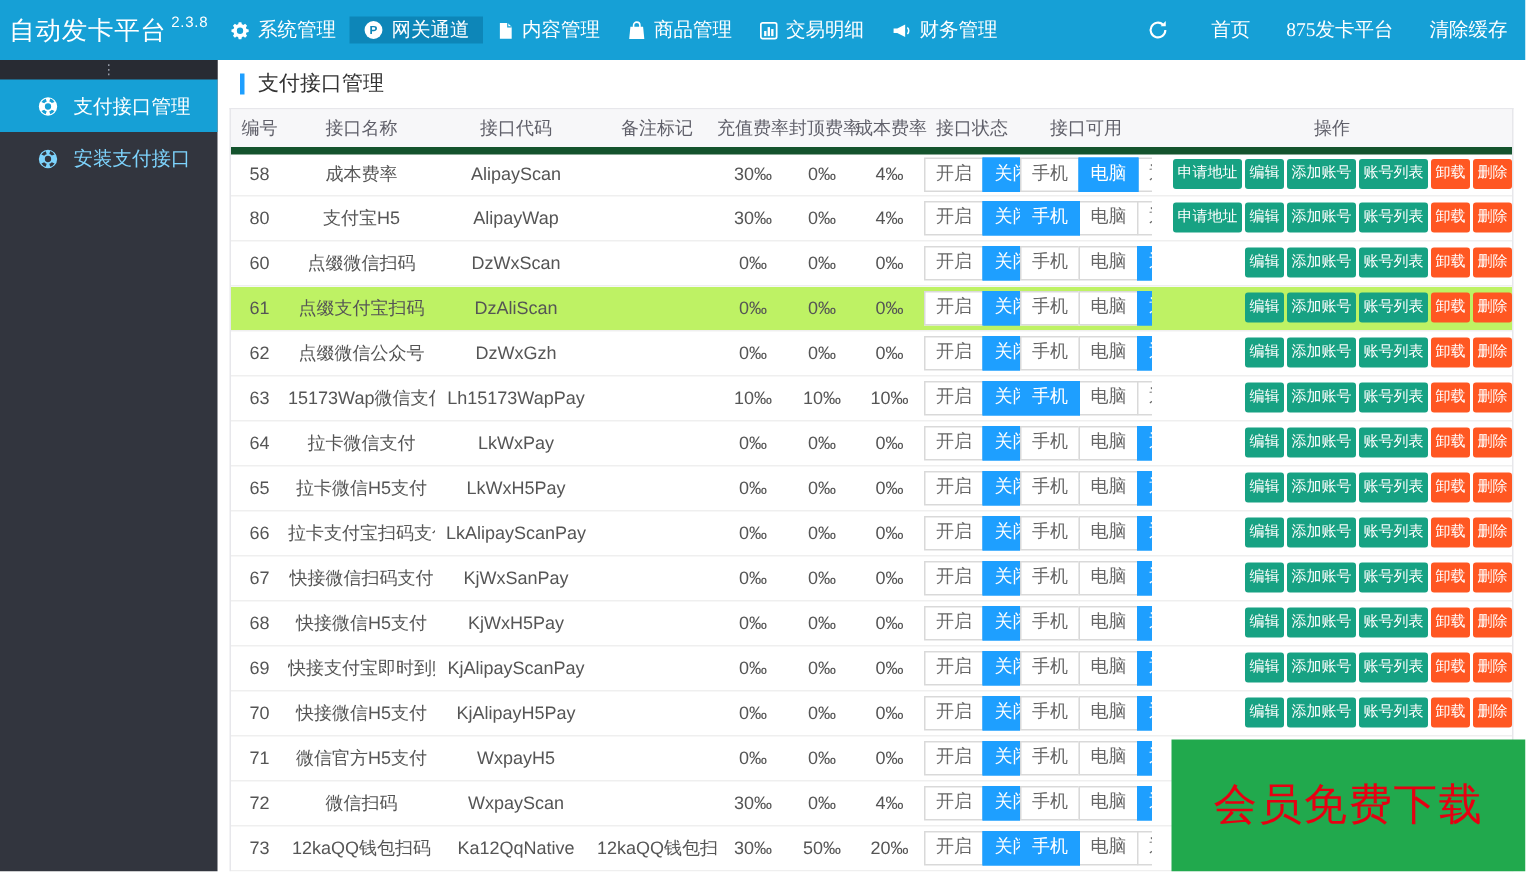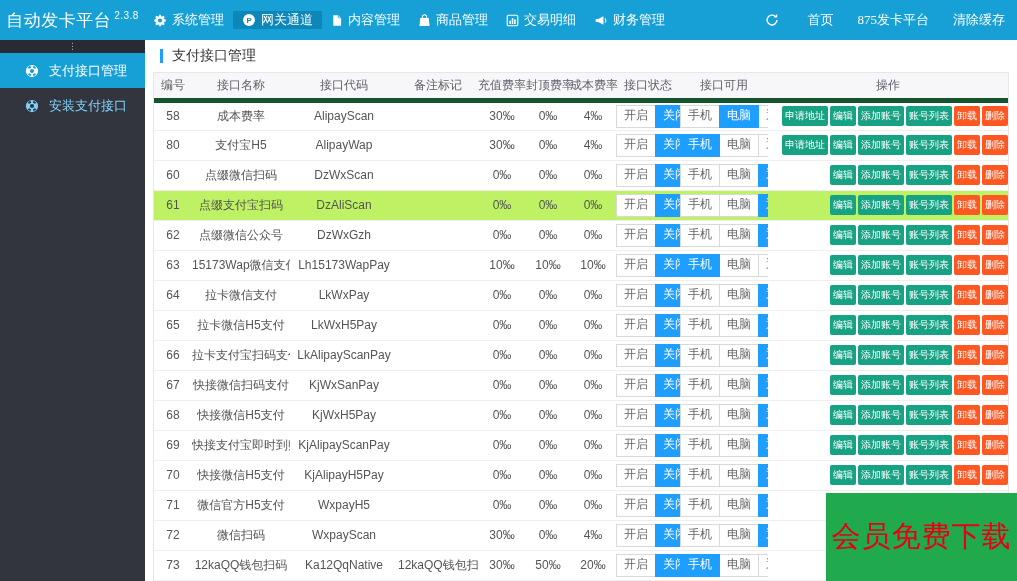--- a/index.html
+++ b/index.html
@@ -72,21 +72,21 @@
   .tbtn.on { background:var(--c-accent); border-color:var(--c-accent); color:#fff; z-index:1; }
   
   .actions { display:flex; justify-content:flex-end; align-items:center; gap:2px; }
   .abtn {
     height:20px; line-height:20px; padding:0 3px; font-size:10px; color:#fff;
     background:var(--c-teal); border-radius:2px; cursor:pointer; white-space:nowrap;
   }
   .abtn.danger { background:var(--c-orange); }
   
   .overlay {
-    position:absolute; right:0; bottom:0; width:191px; height:88px;
+    position:absolute; right:0; bottom:0; width:236px; height:88px;
     background:var(--c-overlay-bg); z-index:20;
     display:flex; align-items:center; justify-content:center;
   }
   .overlay span { color:var(--c-overlay-text); font-size:29px; white-space:nowrap; letter-spacing:1px; }
 </style>
 </head>
 <body>
 
 <header class="navbar">
   <div class="logo">

